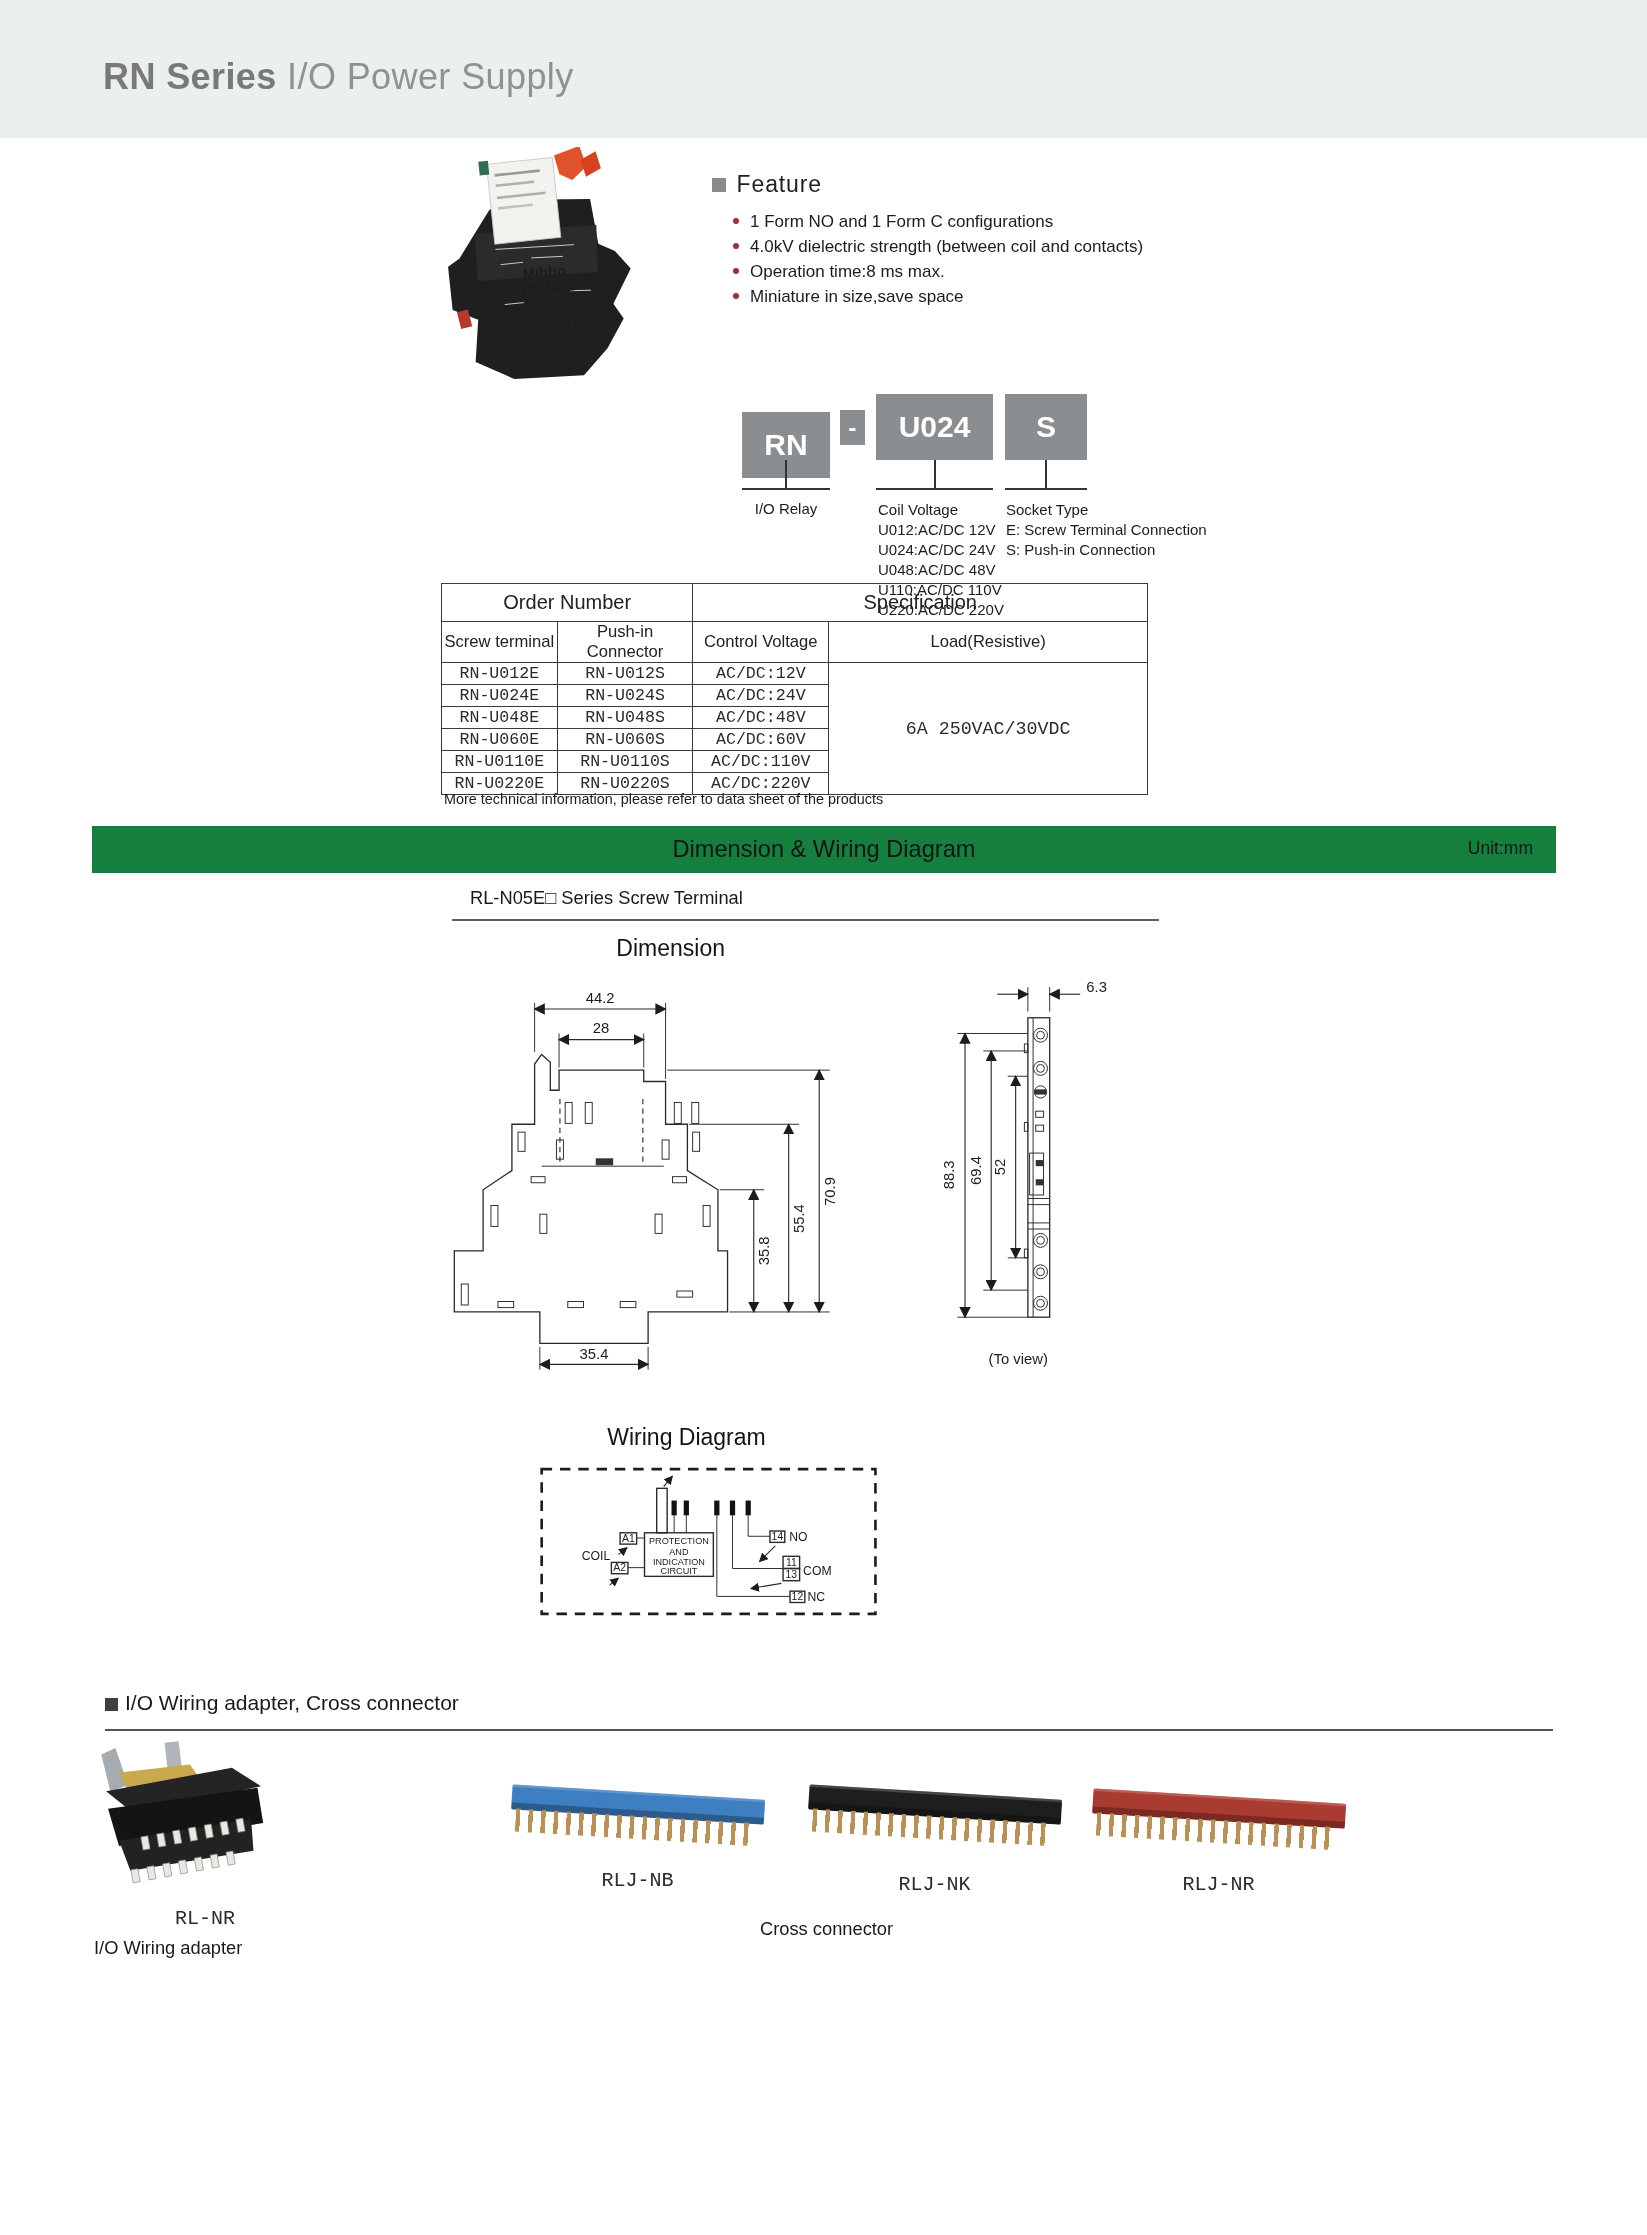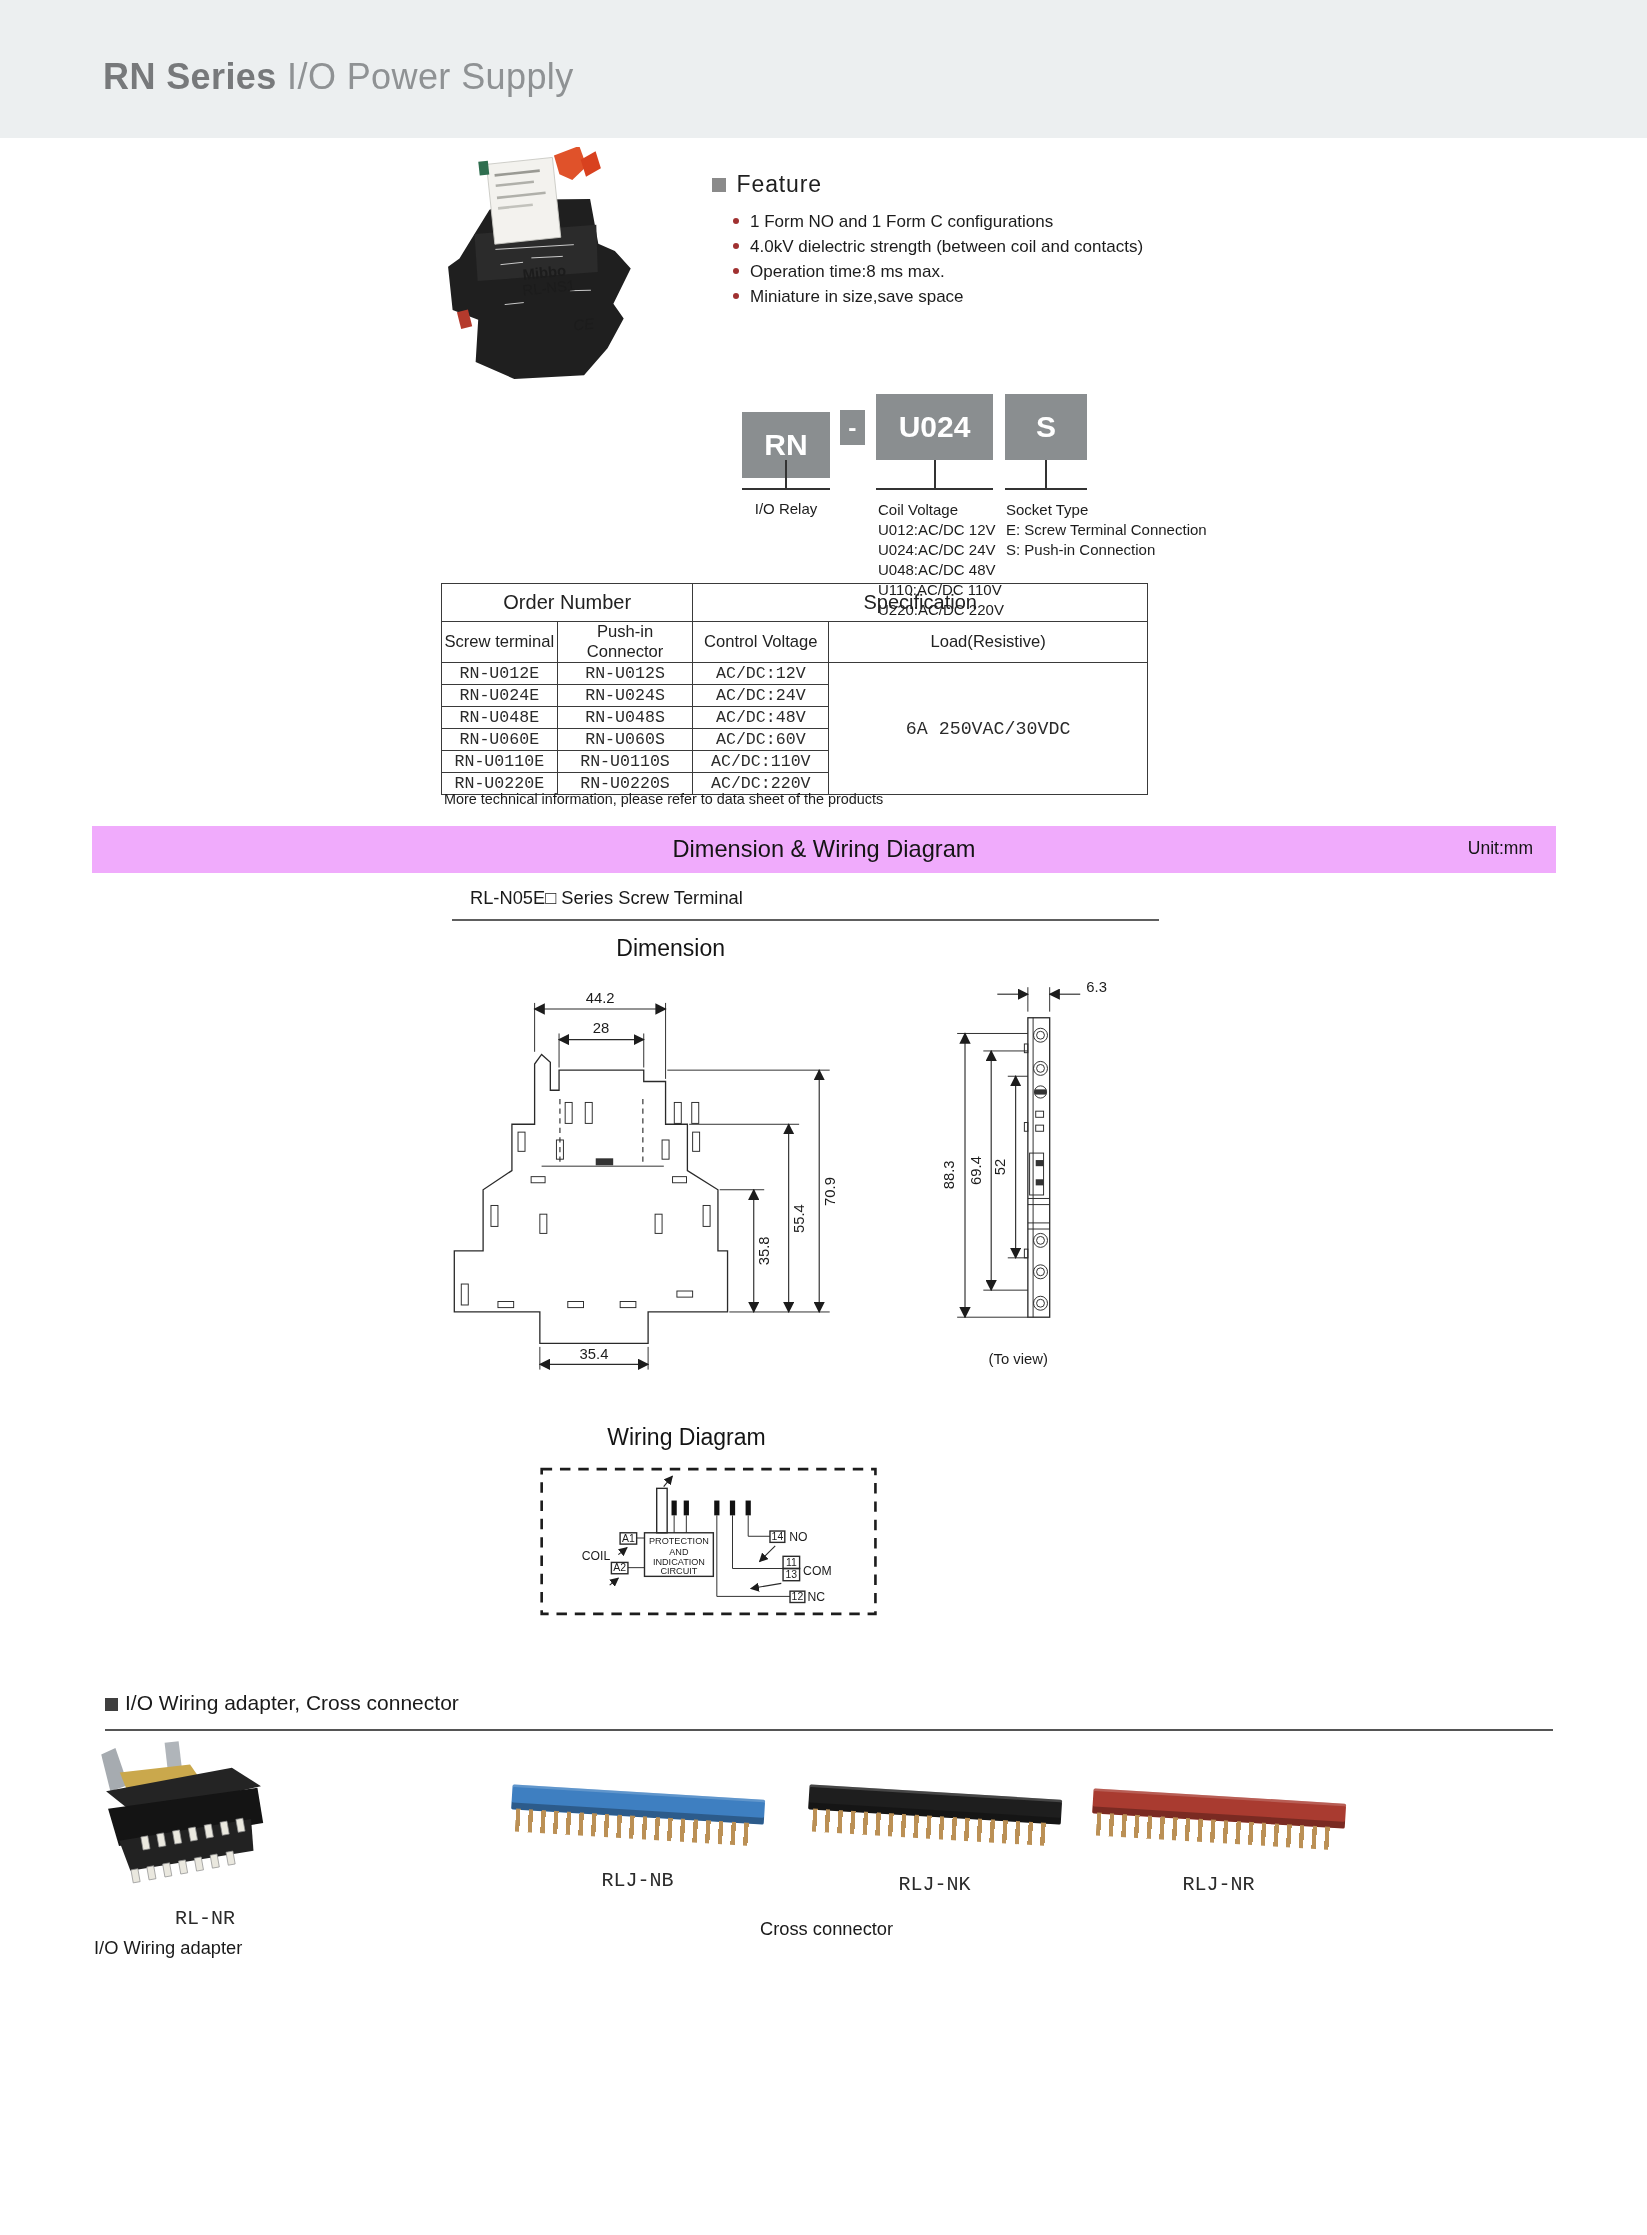--- a/index.html
+++ b/index.html
@@ -35,21 +35,21 @@
   table.kits{position:absolute;left:441px;top:583px;width:707px;border-collapse:collapse;table-layout:fixed;}
   table.kits td{border:1.3px solid #3a3a3a;padding:0;text-align:center;vertical-align:middle;}
   td.on-head{font-size:20px;text-align:left;padding-left:7px;height:37px;}
   td.spec-head{font-size:20px;}
   td.col-head{font-size:16.6px;height:33px;}
   td.mono{font-family:"Liberation Mono",monospace;font-size:16.6px;height:21px;color:#2b2b2b;}
   td.load-cell{font-family:"Liberation Mono",monospace;font-size:18.3px;color:#2b2b2b;}
   .kits-note{position:absolute;left:444px;top:791px;font-size:14.4px;color:#1c1c1c;}
 
   
-  .dim-bar{position:absolute;left:92px;top:826px;width:1464px;height:47px;background:#f0abfc;}
+  .dim-bar{position:absolute;left:92px;top:826px;width:1464px;height:47px;background:#15803d;}
   .dim-bar-title{position:absolute;left:0;right:0;top:9.6px;text-align:center;font-size:23.6px;color:#141414;}
   .unit-label{position:absolute;right:23px;top:12.2px;font-size:17.5px;color:#141414;}
   .series-label{position:absolute;left:470px;top:887px;font-size:18.3px;color:#1a1a1a;}
   .series-underline{position:absolute;left:452px;top:919px;width:707px;height:1.7px;background:#5e5e5e;}
   .dim-title{position:absolute;left:446px;top:935px;width:279px;text-align:right;font-size:23px;color:#141414;}
   .wiring-title{position:absolute;left:503px;top:1424px;width:367px;text-align:center;font-size:23px;color:#141414;}
 
   svg .ln{stroke:#2a2a2a;stroke-width:1.5;fill:none;}
   svg .thin{stroke:#2a2a2a;stroke-width:1.1;fill:none;}
   svg .dash{stroke:#2a2a2a;stroke-width:1.3;fill:none;stroke-dasharray:6 5;}

